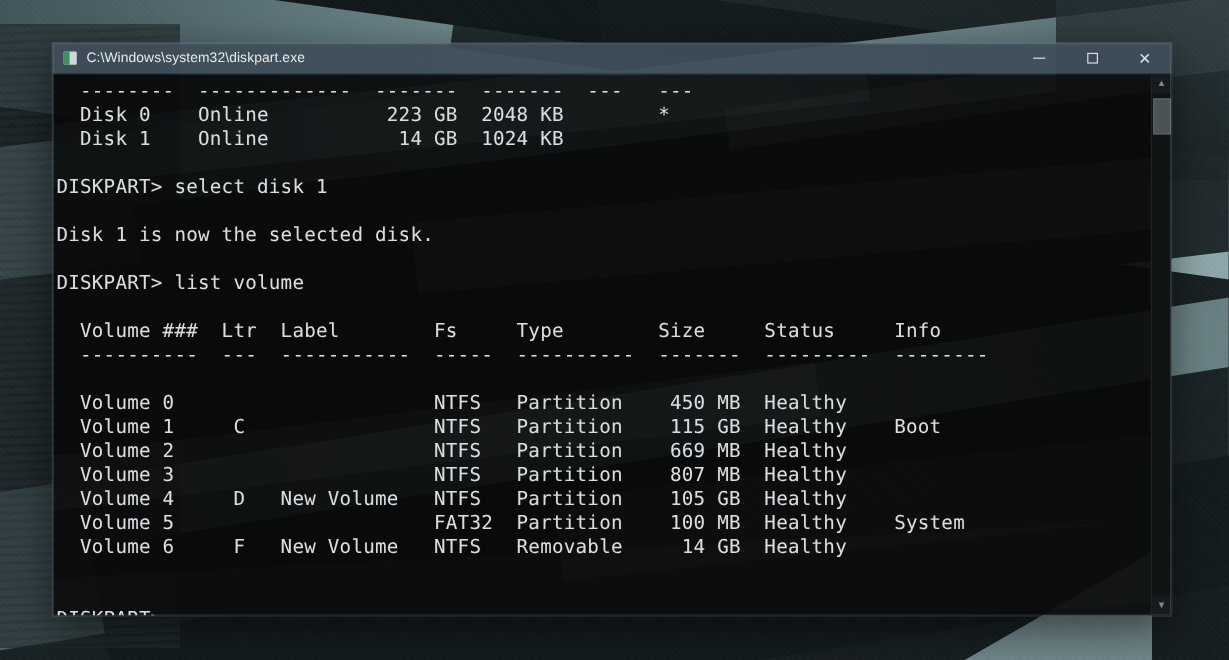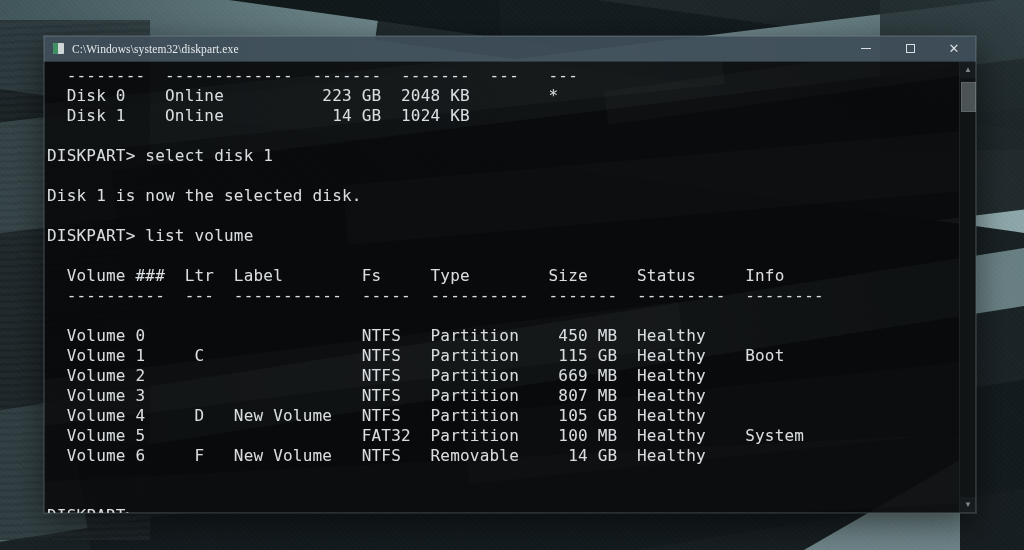--- a/index.html
+++ b/index.html
@@ -144,21 +144,21 @@
     left: 0; top: 0;
     width: 5px; height: 11px;
     background: #3f8f63;
     border-radius: 1px 0 0 1px;
   }
   #title-text {
     color: #e6eaec;
     font-size: 11.5px;
     letter-spacing: .1px;
     white-space: nowrap;
-    font-family: Liberation Serif, serif;
+    font-family: Liberation Sans, sans-serif;
   }
   #window-controls {
     margin-left: auto;
     display: flex;
     height: 26px;
   }
   .win-btn {
     width: 44px;
     height: 26px;
     display: flex;

